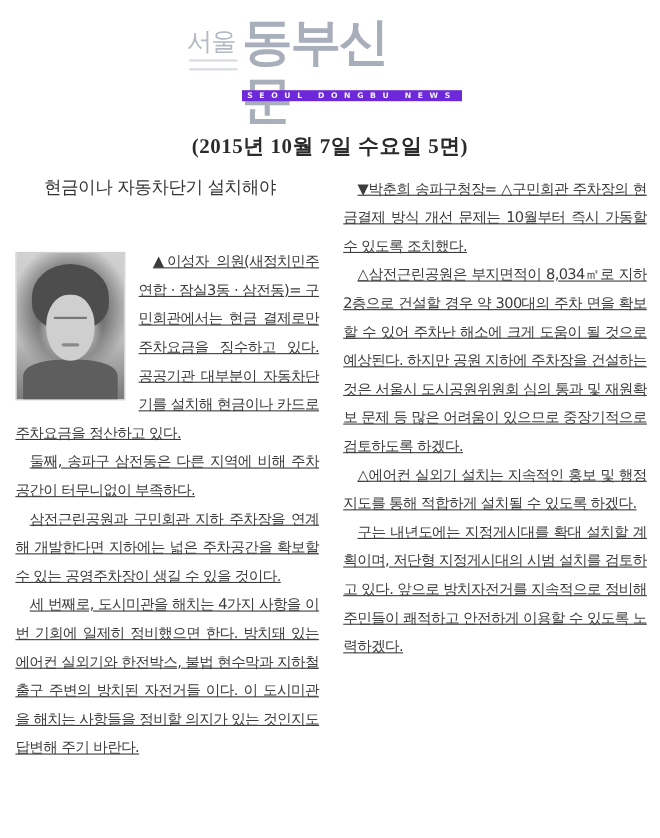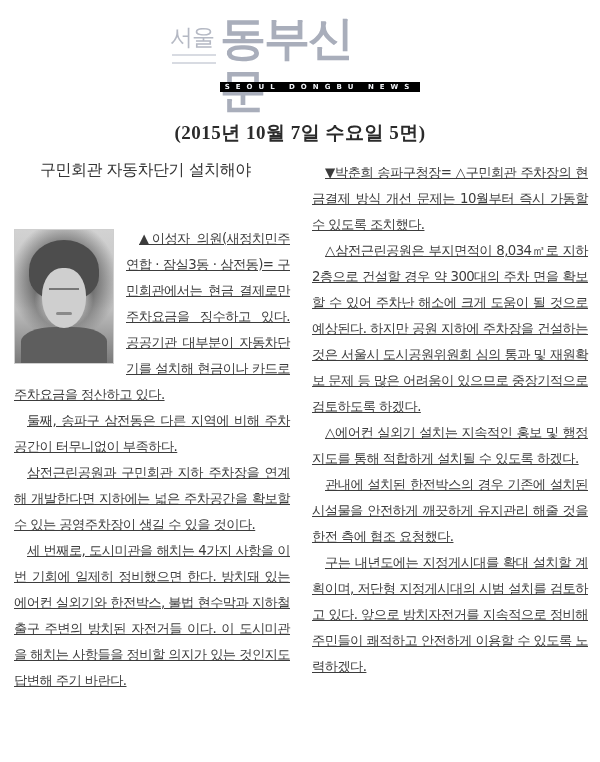--- a/index.html
+++ b/index.html
@@ -48,21 +48,21 @@
       background: #d8dbe2;
     }
     .mast-tag1 { top: 44px; }
     .mast-tag2 { top: 52px; }
     .mast-banner {
       position: absolute;
       left: 50px;
       top: 72px;
       width: 200px;
       height: 10px;
-      background: #000000;
+      background: #6d28d9;
       color: #f2f4f8;
       font-size: 7px;
       line-height: 10px;
       letter-spacing: 6px;
       text-align: center;
       font-family: "DejaVu Sans", sans-serif;
       font-weight: bold;
       overflow: hidden;
       white-space: nowrap;
     }
@@ -175,35 +175,34 @@
 <div class="masthead">
   <span class="mast-small">서울</span>
   <span class="mast-tag1"></span>
   <span class="mast-tag2"></span>
   <span class="mast-big">동부신문</span>
   <div class="mast-banner">SEOUL DONGBU NEWS</div>
 </div>
 
 <div class="date-line">(2015년 10월 7일 수요일 5면)</div>
 
-<div class="headline">구민회관 자동차단기 설치해야</div>
+<div class="headline">현금이나 자동차단기 설치해야</div>
 
 <div class="column col-left">
   <div class="photo">
     <div class="photo-hair"></div>
     <div class="photo-body"></div>
     <div class="photo-face2"></div>
     <div class="photo-eyes"></div>
     <div class="photo-mouth"></div>
   </div>
   <p class="indent">▲이성자 의원(새정치민주연합 · 잠실3동 · 삼전동)= 구민회관에서는 현금 결제로만 주차요금을 징수하고 있다. 공공기관 대부분이 자동차단기를 설치해 현금이나 카드로 주차요금을 정산하고 있다.</p>
   <p class="indent">둘째, 송파구 삼전동은 다른 지역에 비해 주차 공간이 터무니없이 부족하다.</p>
   <p class="indent">삼전근린공원과 구민회관 지하 주차장을 연계해 개발한다면 지하에는 넓은 주차공간을 확보할 수 있는 공영주차장이 생길 수 있을 것이다.</p>
   <p class="indent">세 번째로, 도시미관을 해치는 4가지 사항을 이번 기회에 일제히 정비했으면 한다. 방치돼 있는 에어컨 실외기와 한전박스, 불법 현수막과 지하철 출구 주변의 방치된 자전거들 이다. 이 도시미관을 해치는 사항들을 정비할 의지가 있는 것인지도 답변해 주기 바란다.</p>
 </div>
 
 <div class="column col-right">
   <p class="indent">▼박춘희 송파구청장= △구민회관 주차장의 현금결제 방식 개선 문제는 10월부터 즉시 가동할 수 있도록 조치했다.</p>
   <p class="indent">△삼전근린공원은 부지면적이 8,034㎡로 지하 2층으로 건설할 경우 약 300대의 주차 면을 확보할 수 있어 주차난 해소에 크게 도움이 될 것으로 예상된다. 하지만 공원 지하에 주차장을 건설하는 것은 서울시 도시공원위원회 심의 통과 및 재원확보 문제 등 많은 어려움이 있으므로 중장기적으로 검토하도록 하겠다.</p>
   <p class="indent">△에어컨 실외기 설치는 지속적인 홍보 및 행정지도를 통해 적합하게 설치될 수 있도록 하겠다.</p>
-  <p class="indent">관내에 설치된 한전박스의 경우 기존에 설치된 시설물을 안전하게 깨끗하게 유지관리 해줄 것을 한전 측에 협조 요청했다.</p>
   <p class="indent">구는 내년도에는 지정게시대를 확대 설치할 계획이며, 저단형 지정게시대의 시범 설치를 검토하고 있다. 앞으로 방치자전거를 지속적으로 정비해 주민들이 쾌적하고 안전하게 이용할 수 있도록 노력하겠다.</p>
 </div>
 
 </body></html>

